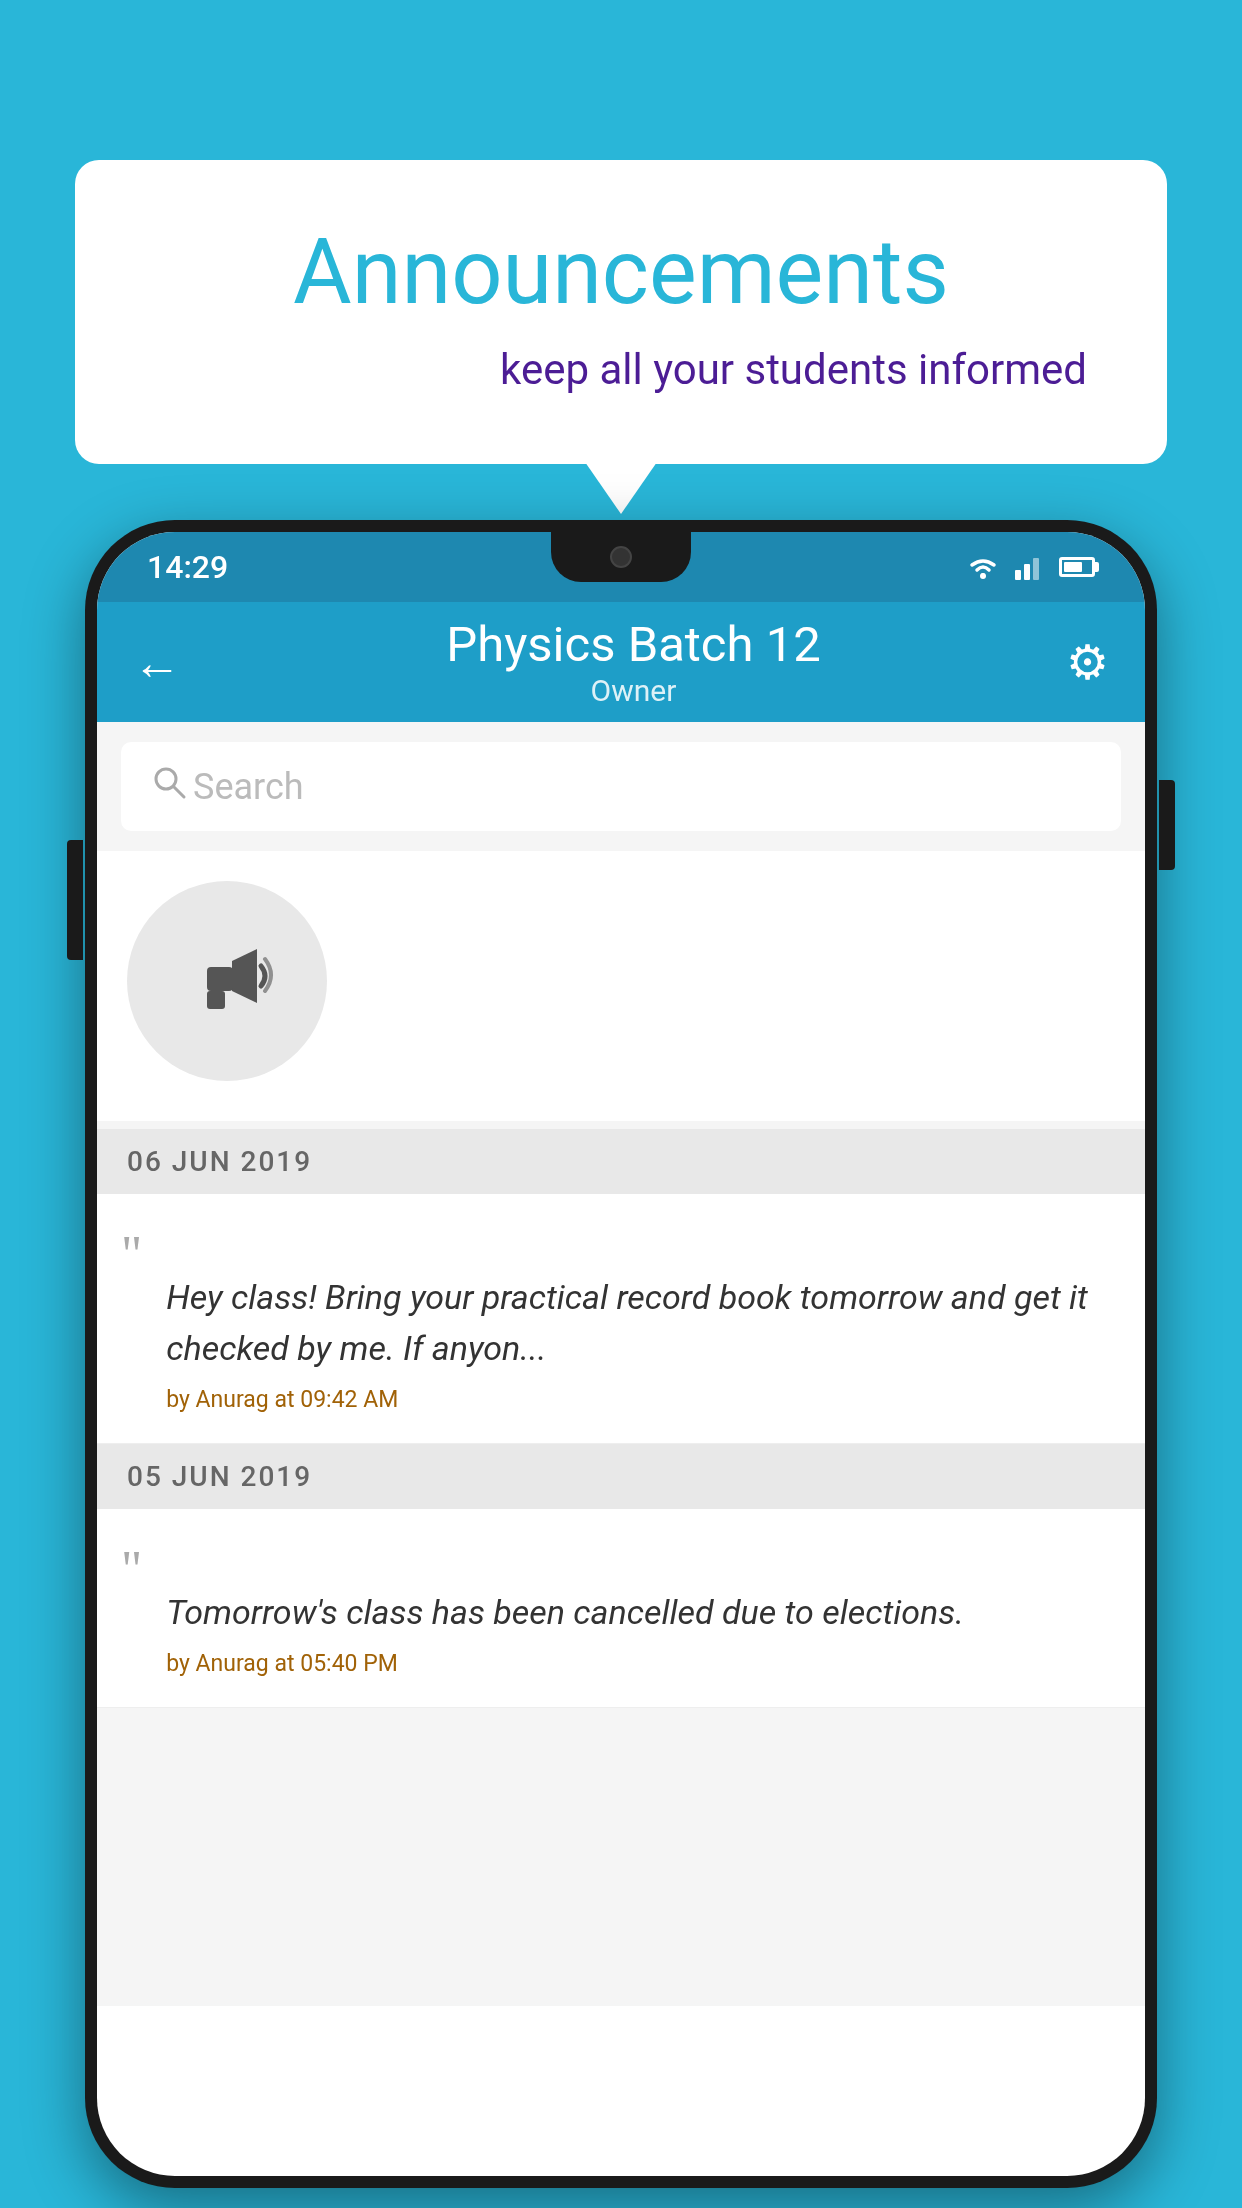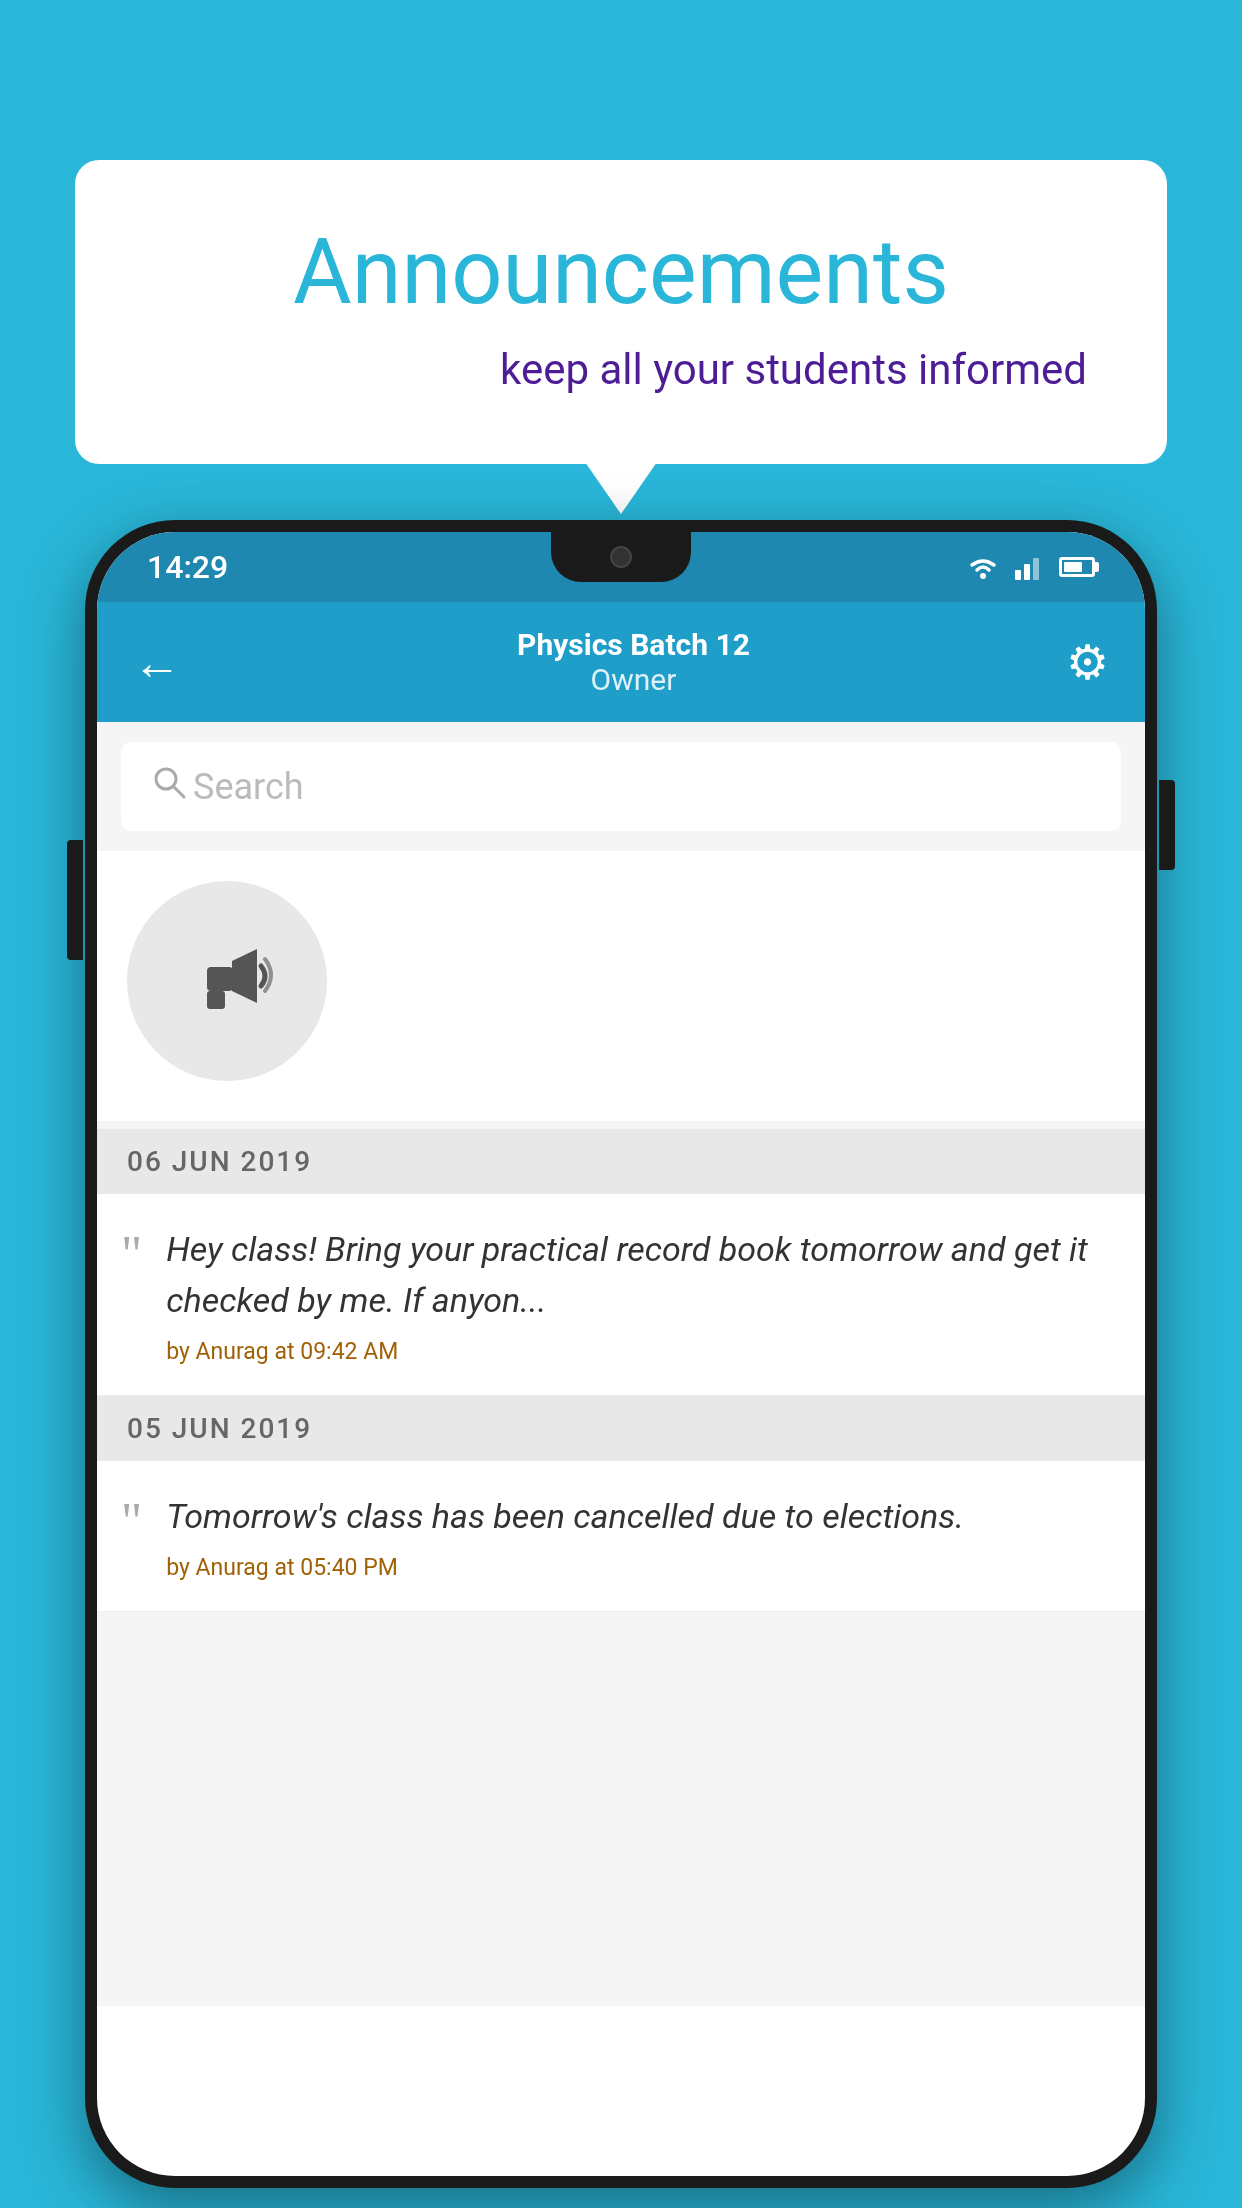--- a/index.html
+++ b/index.html
@@ -173,22 +173,22 @@
       cursor: pointer;
     }
 
     .app-bar-title-container {
       flex: 1;
       text-align: center;
     }
 
     .app-bar-title {
       color: white;
-      font-size: 30px;
-      font-weight: 700;
+      font-size: 49px;
+      font-weight: 400;
     }
 
     .app-bar-subtitle {
       color: rgba(255,255,255,0.85);
       font-size: 30px;
       font-weight: 400;
     }
 
     .gear-icon {
       color: white;
@@ -336,20 +336,21 @@
       flex: 1;
     }
 
     .announcement-text {
       font-size: 34px;
       color: #333;
       font-style: italic;
       font-weight: 400;
       line-height: 1.5;
       margin-bottom: 12px;
+      margin-top: 48px;
     }
 
     .announcement-meta {
       font-size: 23px;
       color: #a16207;
     }
 
     .battery-icon {
       display: inline-block;
       width: 36px;

